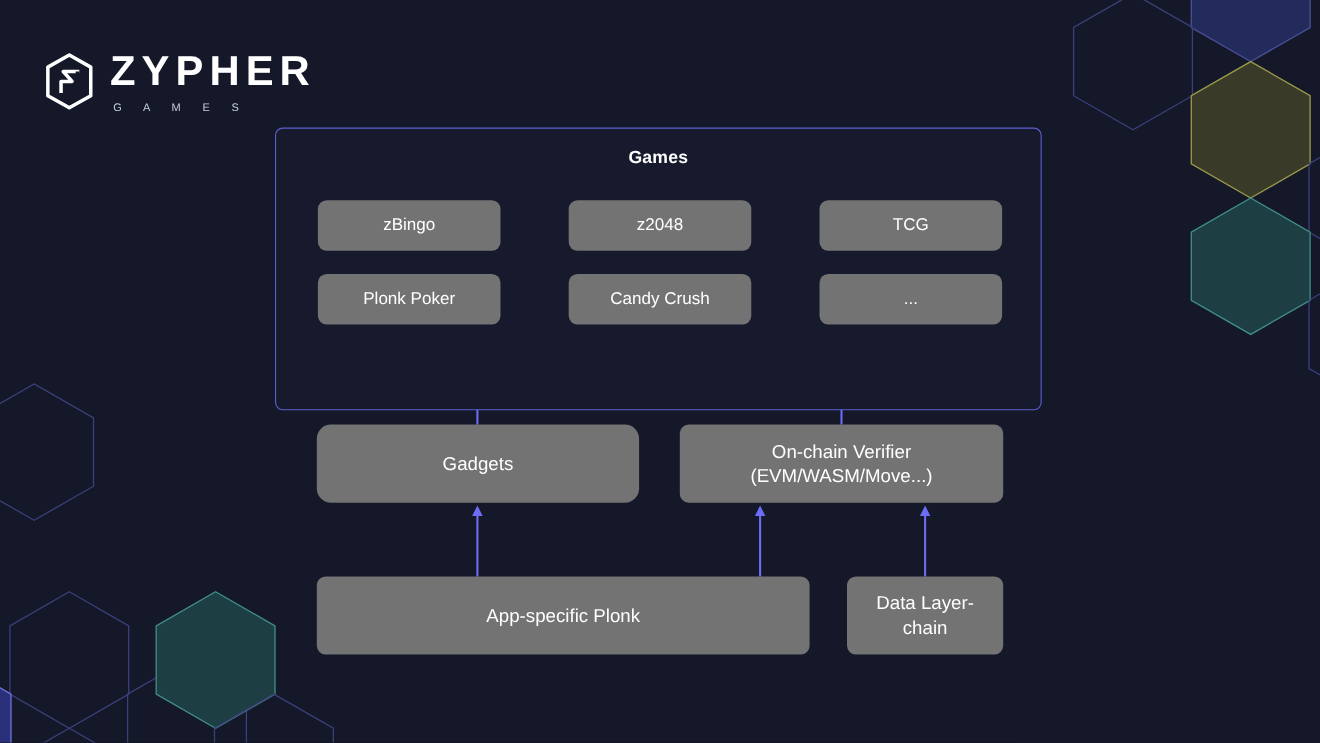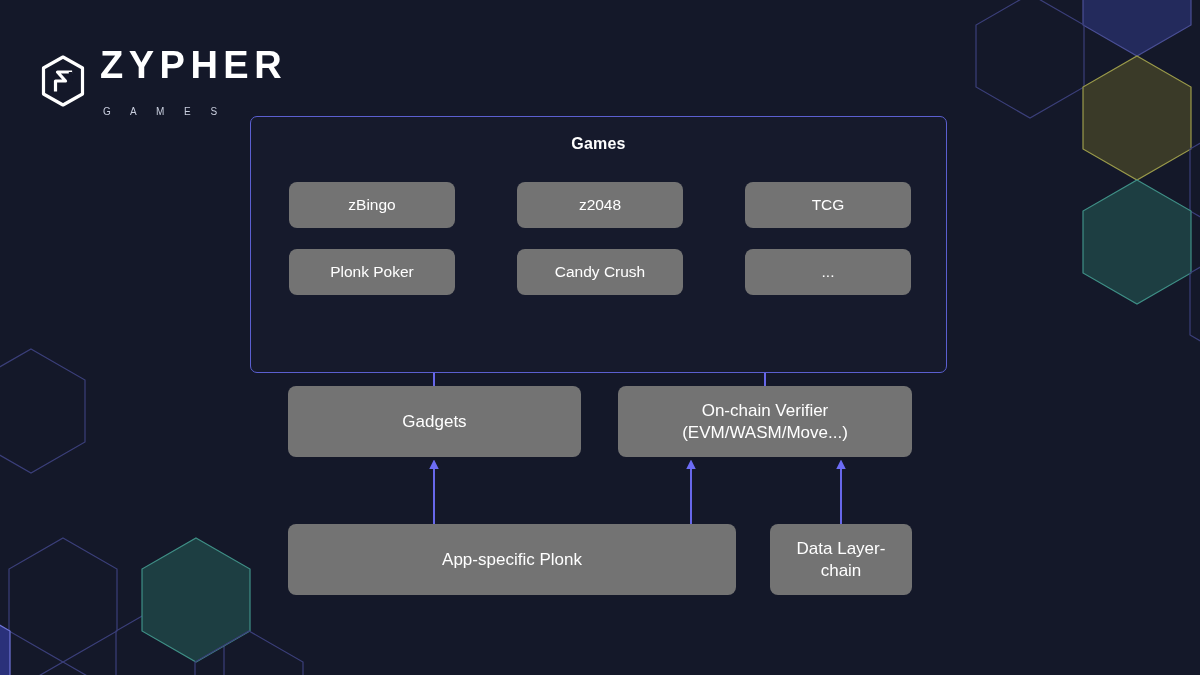--- a/index.html
+++ b/index.html
@@ -60,21 +60,21 @@
     letter-spacing: 5.5px;
     line-height: 1;
     font-family: "Liberation Sans", sans-serif;
   }
   #brand-sub {
     color: #c9cede;
     font-size: 10px;
     font-weight: 400;
     letter-spacing: 8.5px;
     line-height: 1;
-    margin-top: 23px;
+    margin-top: 10px;
     padding-left: 3px;
   }
 
   
   #games-panel {
     position: absolute;
     left: 250px;
     top: 116px;
     width: 697px;
     height: 257px;
@@ -123,20 +123,21 @@
   }
   .node.small { font-size: 15.5px; }
 
   #node-gadgets {
     position: absolute;
     left: 288px;
     top: 386px;
     width: 293px;
     height: 71px;
     font-size: 17px;
+    border-radius: 13px;
   }
   #node-verifier {
     position: absolute;
     left: 618px;
     top: 386px;
     width: 294px;
     height: 71px;
     font-size: 17px;
   }
   #node-plonk {

